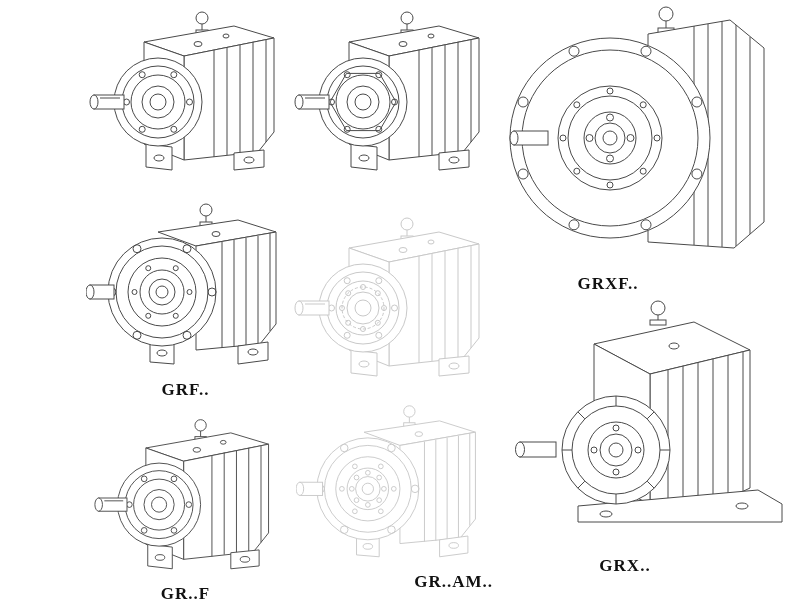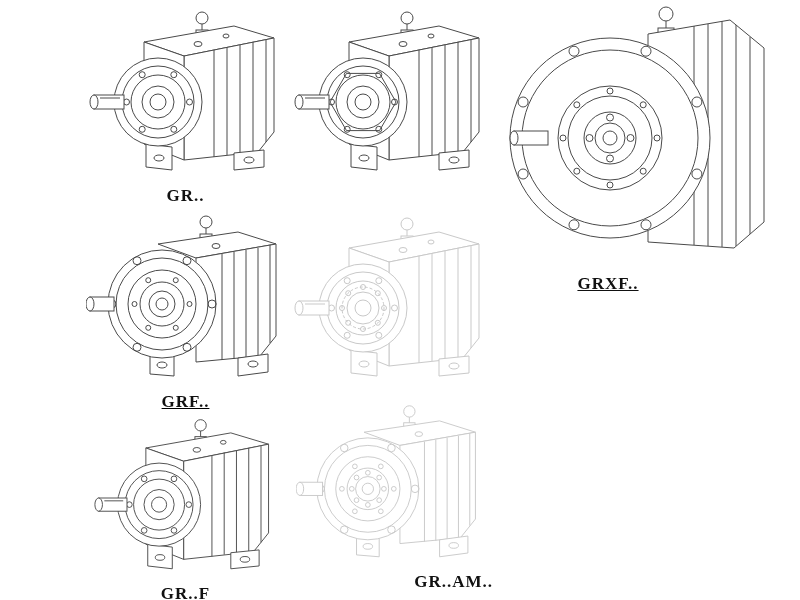--- a/index.html
+++ b/index.html
@@ -19,21 +19,21 @@
   }
   figure.cell svg { display: block; margin: 0 auto; }
   figcaption.cap {
     font-weight: 700;
     font-size: 17px;
     letter-spacing: 1px;
     color: #111111;
     margin-top: 2px;
     white-space: nowrap;
   }
-  .cap-shift-80 { padding-right: 80px; text-decoration: underline; }
+  .cap-shift-80 { padding-right: 80px; }
   .cap-shift-46 { padding-right: 46px; }
   .defs-holder { position: absolute; width: 0; height: 0; overflow: hidden; }
 </style>
 </head>
 <body>
 
 <div class="page">
 
   <svg class="defs-holder" aria-hidden="true">
     <defs>
@@ -188,38 +188,37 @@
         <rect x="22" y="150" width="36" height="15" fill="#fff"></rect>
         <ellipse cx="22" cy="157.5" rx="4.5" ry="7.5" fill="#fff"></ellipse>
       </g>
     </defs>
   </svg>
 
   <figure class="cell" style="left:83px; top:6px; width:205px;">
     <svg viewBox="0 0 200 178" width="200" height="178">
       <use href="#g-inline" stroke="#4a4a4a"></use>
     </svg>
-    <figcaption class="cap">GR..</figcaption>
   </figure>
 
   <figure class="cell" style="left:288px; top:6px; width:205px;">
     <svg viewBox="0 0 200 178" width="200" height="178">
       <use href="#g-inline" stroke="#4a4a4a"></use>
       <polygon points="105,96 88.5,124.6 55.5,124.6 39,96 55.5,67.4 88.5,67.4" fill="none" stroke="#4a4a4a"></polygon>
     </svg>
   </figure>
 
   <figure class="cell" style="left:498px; top:0px; width:300px;">
     <svg viewBox="0 0 300 272" width="300" height="272">
       <use href="#g-grxf" stroke="#4a4a4a"></use>
     </svg>
     <figcaption class="cap cap-shift-80">GRXF..</figcaption>
   </figure>
 
-  <figure class="cell" style="left:83px; top:212px; width:205px;text-decoration:underline;">
+  <figure class="cell" style="left:83px; top:200px; width:205px;">
     <svg viewBox="0 0 200 178" width="200" height="178">
       <use href="#g-flange" stroke="#4a4a4a"></use>
     </svg>
     <figcaption class="cap">GRF..</figcaption>
   </figure>
 
   <figure class="cell" style="left:288px; top:212px; width:205px;">
     <svg viewBox="0 0 200 178" width="200" height="178">
       <use href="#g-inline" stroke="#c9c9c9"></use>
       <circle cx="72" cy="96" r="21" fill="none" stroke-dasharray="3 2" stroke="#c9c9c9"></circle>
@@ -249,14 +248,20 @@
       <circle cx="76" cy="109" r="2.5" fill="none" stroke="#c9c9c9"></circle>
       <circle cx="64" cy="104" r="2.5" fill="none" stroke="#c9c9c9"></circle>
       <circle cx="59" cy="92" r="2.5" fill="none" stroke="#c9c9c9"></circle>
       <circle cx="64" cy="80" r="2.5" fill="none" stroke="#c9c9c9"></circle>
       <circle cx="76" cy="75" r="2.5" fill="none" stroke="#c9c9c9"></circle>
       <circle cx="88" cy="80" r="2.5" fill="none" stroke="#c9c9c9"></circle>
     </svg>
     <figcaption class="cap">GR..AM..</figcaption>
   </figure>
 
+  <figure class="cell" style="left:498px; top:292px; width:300px;">
+    <svg viewBox="0 0 300 262" width="300" height="262">
+      <use href="#g-grx" stroke="#4a4a4a"></use>
+    </svg>
+    <figcaption class="cap cap-shift-46">GRX..</figcaption>
+  </figure>
 
 </div>
 
 </body></html>

